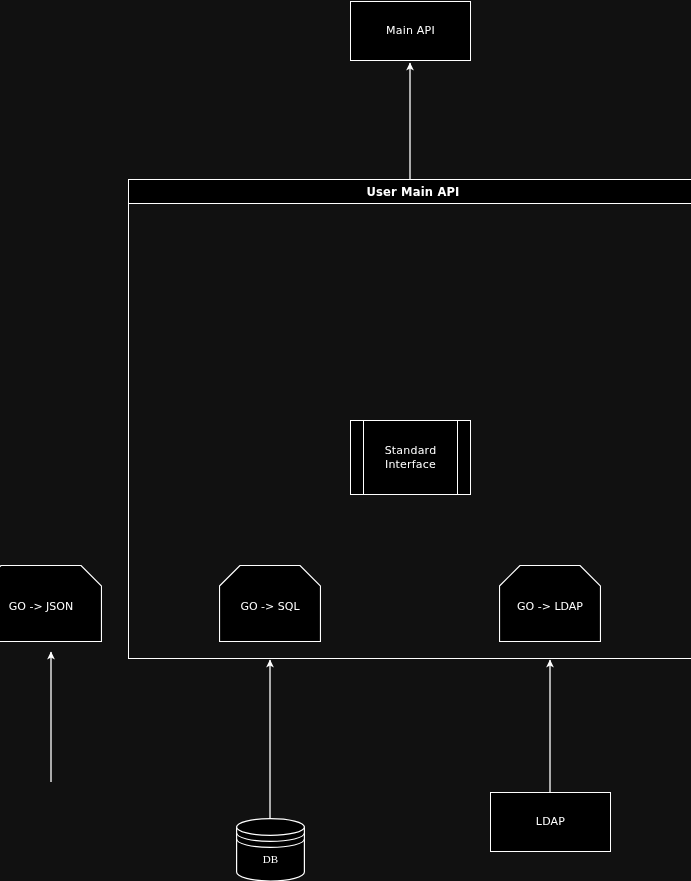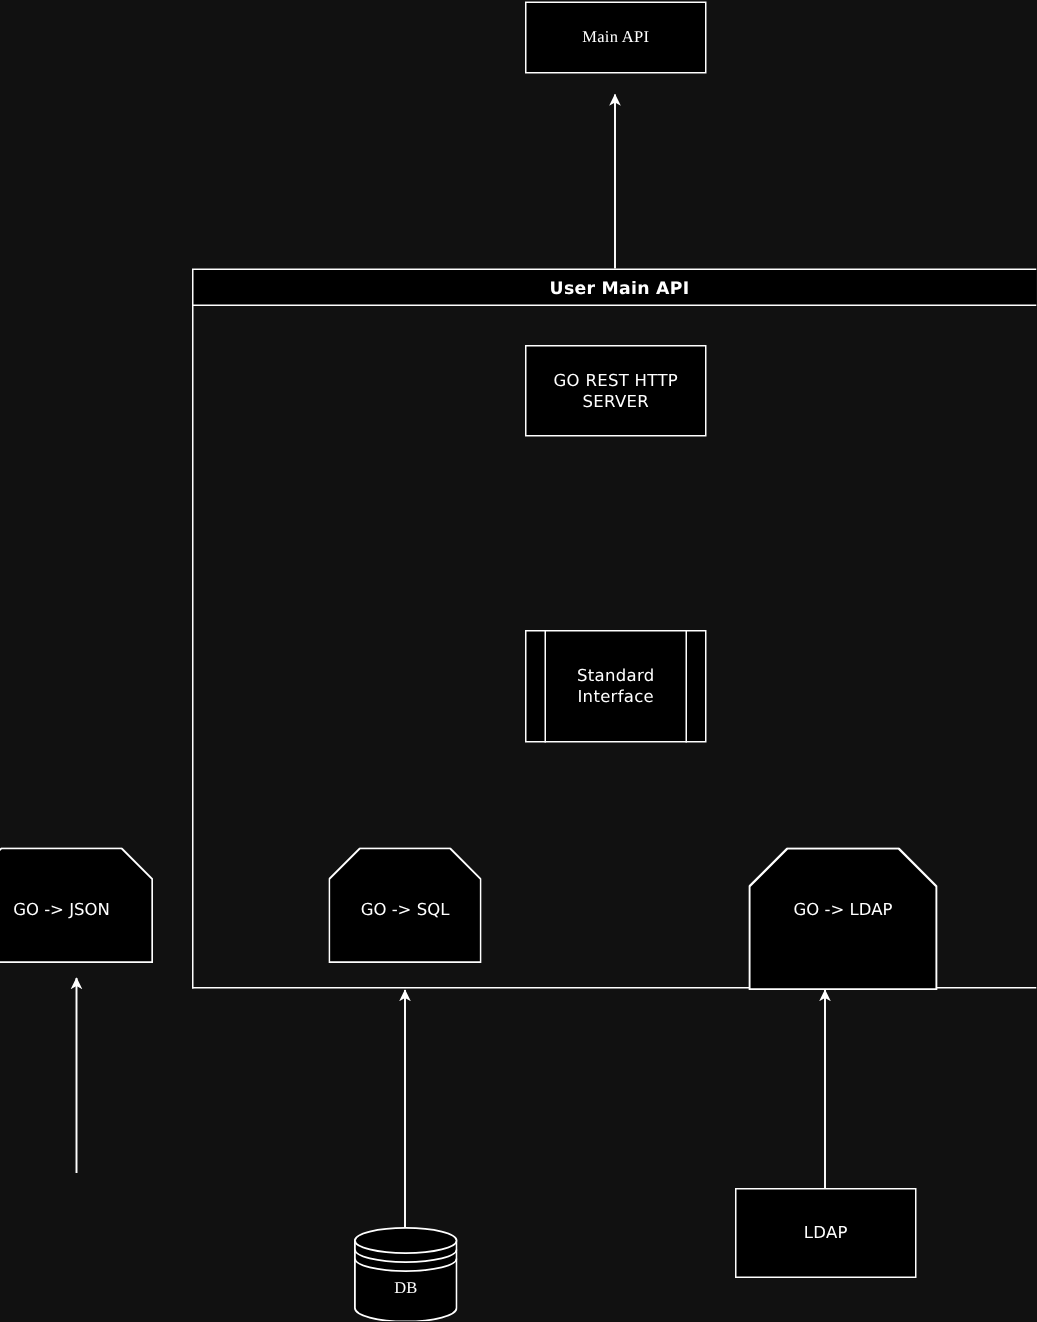--- a/index.html
+++ b/index.html
@@ -169,35 +169,31 @@
 
     <line x1="550" y1="568" x2="418" y2="487" stroke="#d8d8d8" stroke-width="1.3" marker-end="url(#arrow-head)"></line>
 
     <line x1="51" y1="782" x2="51" y2="652" stroke="#ffffff" stroke-width="1.3" marker-end="url(#arrow-head)"></line>
 
     <line x1="270" y1="818" x2="270" y2="660" stroke="#ffffff" stroke-width="1.3" marker-end="url(#arrow-head)"></line>
 
     <line x1="550" y1="820" x2="550" y2="660" stroke="#ffffff" stroke-width="1.3" marker-end="url(#arrow-head)"></line>
   </svg>
 
-  <div class="node" id="main-api-node" style="left:350px; top:1px; width:121px; height:48px;font-family:Liberation Serif, serif;">
+  <div class="node" id="main-api-node" style="left:350px; top:1px; width:121px; height:60px;">
     <span class="node-label">Main API</span>
   </div>
 
   <div id="container-node">
     <div id="container-header" style="left:128px; top:179px; width:570px; height:25px;">
       <span>User Main API</span>
     </div>
     <div id="container-body" style="left:128px; top:204px; width:570px; height:455px;"></div>
   </div>
 
-  <div class="node" id="rest-server-node" style="left:350px; top:230px; width:121px; height:61px;">
-    <span class="node-label">GO REST HTTP
-SERVER</span>
-  </div>
 
   <div class="node component-box" id="standard-interface-node" style="left:350px; top:420px; width:121px; height:75px;">
     <span class="side-bar left"></span>
     <span class="side-bar right"></span>
     <span class="node-label">Standard
 Interface</span>
   </div>
 
   <div class="tag-node" id="go-json-node" style="left:-20px; top:565px; width:122px; height:77px;">
     <svg class="tag-shape" viewBox="0 0 122 77" preserveAspectRatio="none">
@@ -206,21 +202,21 @@
     <span class="tag-label">GO -&gt; JSON</span>
   </div>
 
   <div class="tag-node" id="go-sql-node" style="left:219px; top:565px; width:102px; height:77px;">
     <svg class="tag-shape" viewBox="0 0 102 77" preserveAspectRatio="none">
       <path d="M0.5,21 L21,0.5 L81,0.5 L101.5,21 L101.5,76.5 L0.5,76.5 Z" fill="#000000" stroke="#ffffff" stroke-width="1.2"></path>
     </svg>
     <span class="tag-label">GO -&gt; SQL</span>
   </div>
 
-  <div class="tag-node" id="go-ldap-node" style="left:499px; top:565px; width:126px; height:77px;justify-content:center;">
+  <div class="tag-node" id="go-ldap-node" style="left:499px; top:565px; width:102px; height:77px;justify-content:center;">
     <svg class="tag-shape" viewBox="0 0 102 77" preserveAspectRatio="none">
       <path d="M0.5,21 L21,0.5 L81,0.5 L101.5,21 L101.5,76.5 L0.5,76.5 Z" fill="#000000" stroke="#ffffff" stroke-width="1.2"></path>
     </svg>
     <span class="tag-label">GO -&gt; LDAP</span>
   </div>
 
 
   <div class="cyl-node" id="db-node" style="left:236px; top:818px; width:69px; height:63px;">
     <svg class="cyl-shape" viewBox="0 0 69 63" preserveAspectRatio="none">
       <path d="M0.6,9 L0.6,54 A33.9,9 0 0 0 68.4,54 L68.4,9 Z" fill="#000000" stroke="#ffffff" stroke-width="1.2"></path>

